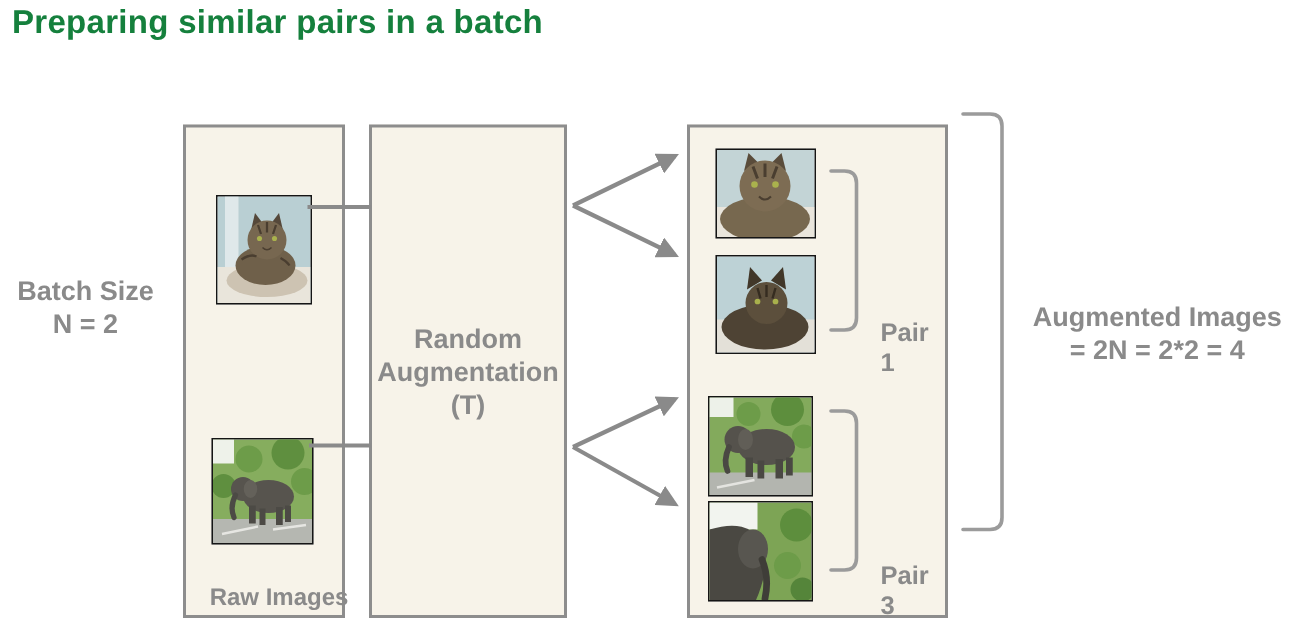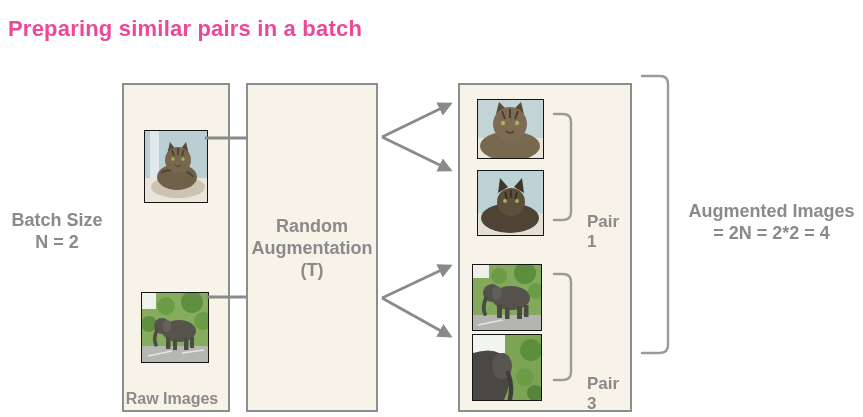--- a/index.html
+++ b/index.html
@@ -1,22 +1,22 @@
 <!DOCTYPE html>
 <html><head>
 <meta charset="utf-8">
 <style>
   html,body { margin:0; padding:0; background:#ffffff; }
   .canvas {
     position:relative; width:863px; height:417px; background:#ffffff;
     font-family:"Liberation Sans", sans-serif; overflow:hidden;
   }
   .title {
-    position:absolute; left:8px; top:16px; margin:0;
-    font-size:22px; font-weight:bold; color:#ec4899; letter-spacing:.2px;
+    position:absolute; left:8px; top:2px; margin:0;
+    font-size:22px; font-weight:bold; color:#15803d; letter-spacing:.2px;
   }
   .box {
     position:absolute; top:55px; height:329px; box-sizing:border-box;
     background:#f7f3e9; border:2px solid #8d8d8d;margin-top:28px;
   }
   .raw-box   { left:122px; width:108px; }
   .aug-box   { left:246px; width:132px; display:flex; align-items:center; justify-content:center; }
   .train-box { left:458px; width:174px; }
 
   .photo { position:absolute; border:1px solid #151515; display:block; background:#ccc; }
@@ -28,28 +28,28 @@
   .ele-aug2     { left:12px; top:249px; width:68px; height:65px; }
 
   .aug-label {
     font-size:18px; font-weight:bold; color:#8a8a8a; text-align:center;
     white-space:pre-line; line-height:22px;
   }
   .annot {
     position:absolute; font-size:18px; font-weight:bold; color:#8a8a8a;
     text-align:center; white-space:pre-line; line-height:22px;
   }
-  .annot-left  { left:0px;   top:209px; width:114px; }
+  .annot-left  { left:0px;   top:183px; width:114px; }
   .annot-right { left:680px; top:200px; width:183px; }
 
   .caption {
     position:absolute; top:390px; font-size:16px; font-weight:bold;
     color:#8a8a8a; text-align:center;
   }
-  .caption-raw   { left:118px; width:108px;text-align:center; }
+  .caption-raw   { left:132px; width:108px;text-align:center; }
   .caption-train { left:458px; width:174px; }
 
   .pair-label { position:absolute; font-size:17px; font-weight:bold; color:#8a8a8a; }
   .pair-label-1 { left:127px; top:127px; }
   .pair-label-2 { left:127px; top:289px; }
 
   .pair-bracket { position:absolute; left:92px; width:22px; height:110px; }
   .pair-bracket-1 { top:27px; }
   .pair-bracket-2 { top:187px; }
 

